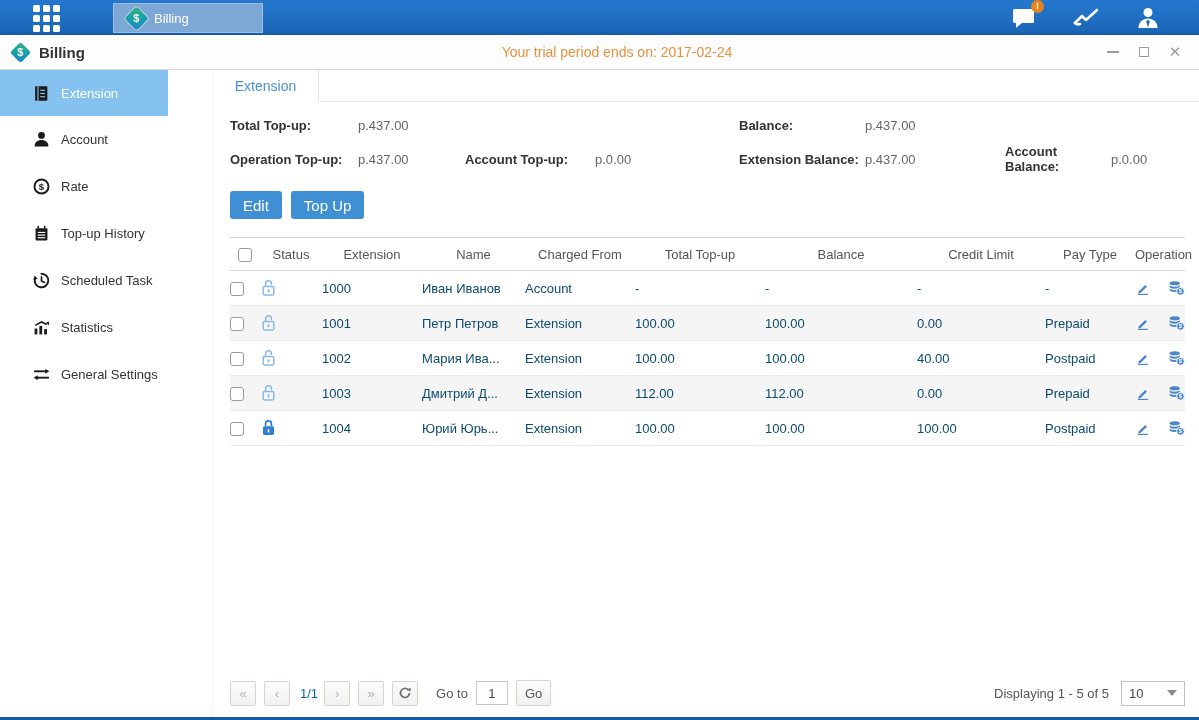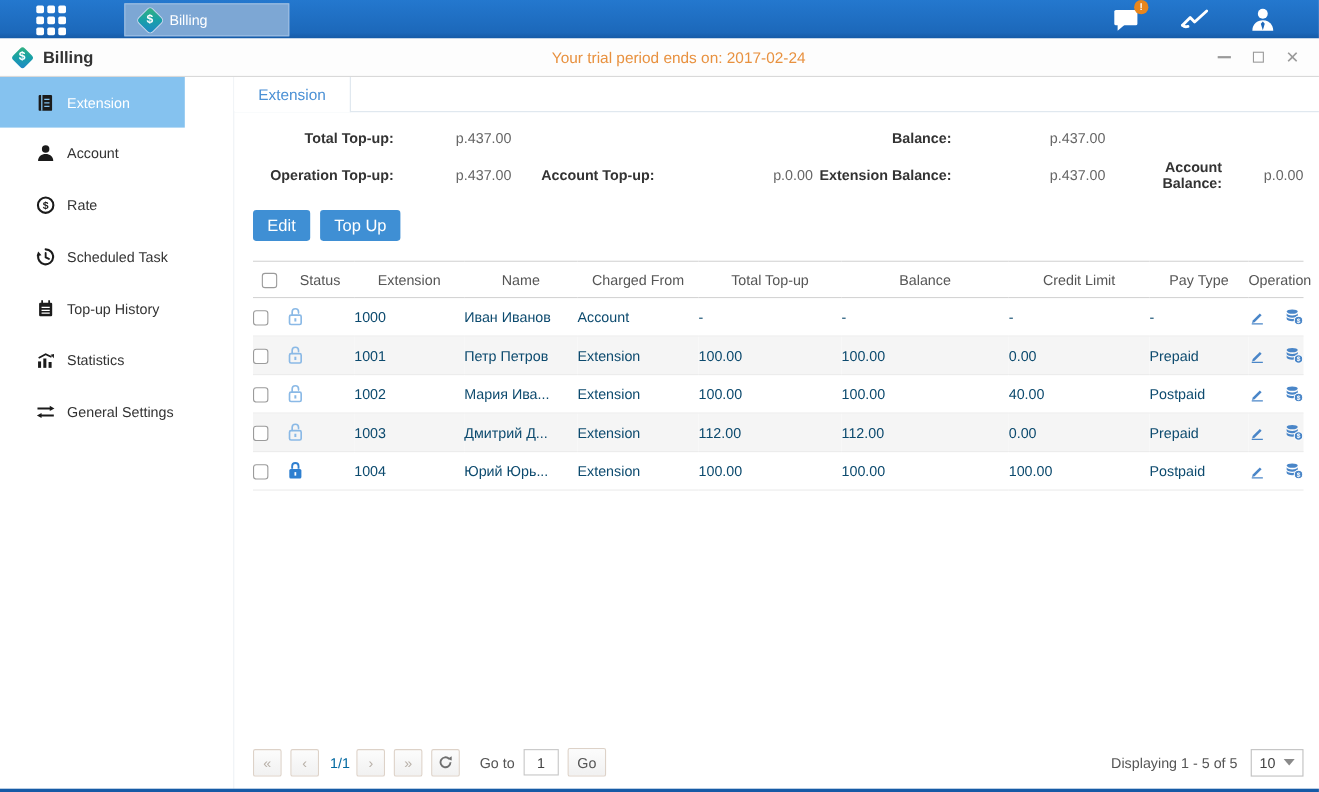--- a/index.html
+++ b/index.html
@@ -49,21 +49,21 @@
   .side-item.active { background:#85c2ef; color:#fff; height:46px; }
 
   .main { flex:1; display:flex; flex-direction:column; min-width:0; border-left:1px solid #eef2f6; }
   .tabbar { height:32px; flex:0 0 32px; border-bottom:1px solid #dde6ee; display:flex; }
   .tab { width:106px; background:#fff; border-right:1px solid #dde6ee; margin-bottom:-1px;
     display:flex; align-items:center; justify-content:center; color:#4a90d5; font-size:14px; cursor:pointer; }
 
   
   .summary { margin:16px 14px 0 17px; display:grid;
     grid-template-columns:128px 107px 130px 144px 126px 140px 106px auto;
-    row-gap:11px; font-size:13px; align-items:center;text-align:right; }
+    row-gap:11px; font-size:13px; align-items:center; }
   .summary .lbl { font-weight:bold; color:#333; }
   .summary .val { color:#666; }
 
   
   .actions { margin:17px 0 0 17px; display:flex; gap:9px; }
   .btn-blue { background:#3f8fd4; color:#fff; border:none; font-size:15px; height:28px;
     padding:0 13px; border-radius:3px; cursor:pointer; font-family:inherit; }
 
   
   table { margin:18px 14px 0 17px; border-collapse:collapse; table-layout:fixed; width:calc(100% - 31px); }
@@ -85,21 +85,21 @@
   .pg-btn { width:26px; height:25px; border:1px solid #ddd2c8; border-radius:2px;
     background:linear-gradient(#fcfcfc,#f1f1f1); display:flex; align-items:center; justify-content:center;
     color:#b9b1a9; font-size:13px; cursor:pointer; margin-right:8px; }
   .pg-label { margin:0 6px 0 2px; color:#0369a1; }
   .goto-label { margin:0 8px 0 10px; }
   .goto-input { width:32px; height:24px; border:1px solid #c6c6c6; font-size:13px; text-align:center;
     font-family:inherit; color:#444; }
   .go-btn { margin-left:8px; height:26px; padding:0 8px; border:1px solid #ddd2c8; border-radius:2px;
     background:linear-gradient(#fcfcfc,#f1f1f1); font-size:13px; color:#555; cursor:pointer; font-family:inherit; }
   .pg-right { margin-left:auto; display:flex; align-items:center; gap:12px; }
-  .select { width:48px; height:25px; border:1px solid #c0c0c0; background:#fff; display:flex;
+  .select { width:64px; height:25px; border:1px solid #c0c0c0; background:#fff; display:flex;
     align-items:center; padding:0 7px; cursor:pointer; color:#444; }
   .caret { margin-left:auto; width:0; height:0; border-left:5px solid transparent;
     border-right:5px solid transparent; border-top:6px solid #8a8a8a; }
 
   .bottom-strip { height:3px; flex:0 0 3px; background:#155aa6; }
 </style>
 </head>
 <body>
 
 <div class="window">
@@ -187,36 +187,36 @@
       </div>
       <div class="side-item">
         <svg width="17" height="17" viewBox="0 0 16 16">
           <circle cx="8" cy="8" r="6.6" fill="none" stroke="#1b1b1b" stroke-width="1.8"></circle>
           <text x="8" y="11.4" text-anchor="middle" font-size="9" font-weight="bold" fill="#1b1b1b" font-family="Liberation Sans, sans-serif">$</text>
         </svg>
         <span>Rate</span>
       </div>
       <div class="side-item">
         <svg width="17" height="17" viewBox="0 0 16 16">
-          <path d="M8,1.6 a6.4,6.4 0 1 1 -6.2,4.8" fill="none" stroke="#1b1b1b" stroke-width="1.8" stroke-linecap="round"></path>
-          <polygon points="0.2,7.4 4.4,6.6 1.6,3.4" fill="#1b1b1b"></polygon>
-          <polyline points="8,4.6 8,8.4 10.8,9.8" fill="none" stroke="#1b1b1b" stroke-width="1.6" stroke-linecap="round"></polyline>
-        </svg>
-        <span>Scheduled Task</span>
-      </div>
-      <div class="side-item">
-        <svg width="17" height="17" viewBox="0 0 16 16">
           <rect x="2.4" y="3" width="11.2" height="11.5" rx="1" fill="#1b1b1b"></rect>
           <line x1="5" y1="0.8" x2="5" y2="3.4" stroke="#1b1b1b" stroke-width="1.5"></line>
           <line x1="11" y1="0.8" x2="11" y2="3.4" stroke="#1b1b1b" stroke-width="1.5"></line>
           <line x1="4.5" y1="7" x2="11.5" y2="7" stroke="#fff" stroke-width="1.1"></line>
           <line x1="4.5" y1="9.5" x2="11.5" y2="9.5" stroke="#fff" stroke-width="1.1"></line>
           <line x1="4.5" y1="12" x2="11.5" y2="12" stroke="#fff" stroke-width="1.1"></line>
         </svg>
         <span>Top-up History</span>
+      </div>
+      <div class="side-item">
+        <svg width="17" height="17" viewBox="0 0 16 16">
+          <path d="M8,1.6 a6.4,6.4 0 1 1 -6.2,4.8" fill="none" stroke="#1b1b1b" stroke-width="1.8" stroke-linecap="round"></path>
+          <polygon points="0.2,7.4 4.4,6.6 1.6,3.4" fill="#1b1b1b"></polygon>
+          <polyline points="8,4.6 8,8.4 10.8,9.8" fill="none" stroke="#1b1b1b" stroke-width="1.6" stroke-linecap="round"></polyline>
+        </svg>
+        <span>Scheduled Task</span>
       </div>
       <div class="side-item">
         <svg width="17" height="17" viewBox="0 0 16 16">
           <rect x="1.5" y="9" width="2.6" height="5.5" fill="#1b1b1b"></rect>
           <rect x="6" y="6.5" width="2.6" height="8" fill="#1b1b1b"></rect>
           <rect x="10.5" y="9.5" width="2.6" height="5" fill="#1b1b1b"></rect>
           <polyline points="2,6 8,2.8 13,5.2" fill="none" stroke="#1b1b1b" stroke-width="1.5"></polyline>
           <polygon points="15,6.2 12.2,3.4 15.2,2.6" fill="#1b1b1b"></polygon>
         </svg>
         <span>Statistics</span>

